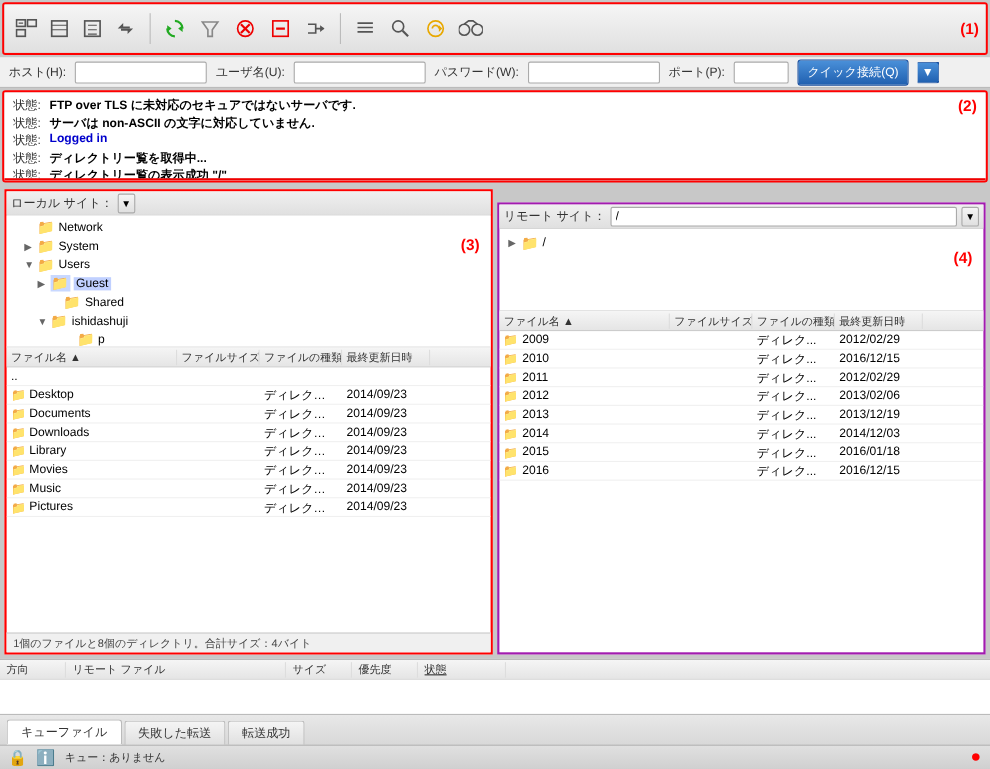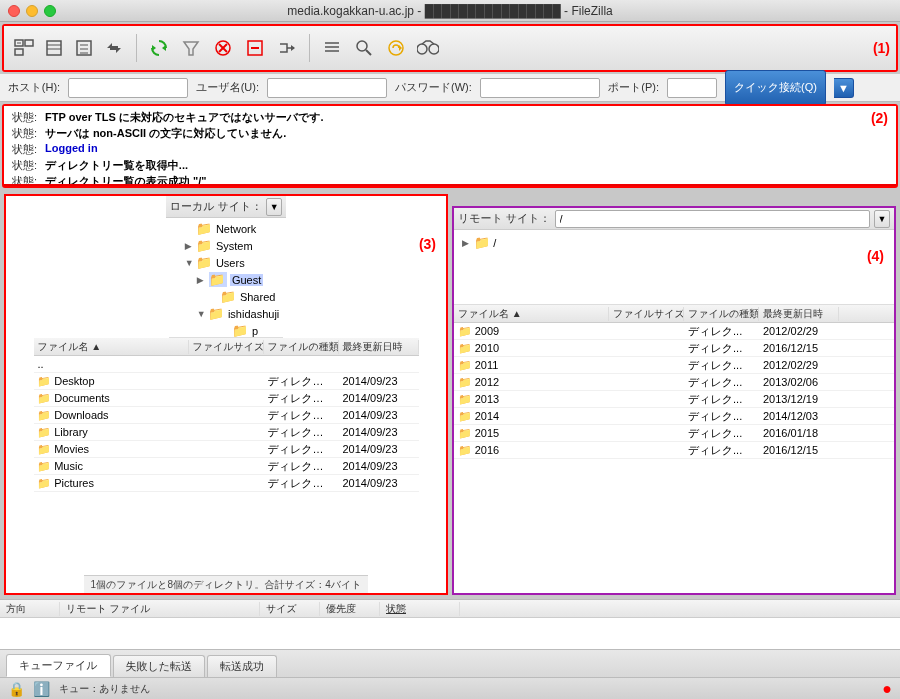--- a/index.html
+++ b/index.html
@@ -101,21 +101,21 @@
       background: white;
     }
     .quick-connect-btn {
       background: linear-gradient(to bottom, #4a90d9, #2060b0);
       color: white;
       border: 1px solid #1a50a0;
       border-radius: 3px;
       padding: 2px 8px;
       font-size: 11px;
       cursor: pointer;
-      height: 36px;
+      height: 24px;
     }
     .dropdown-arrow {
       background: linear-gradient(to bottom, #4a90d9, #2060b0);
       color: white;
       border: 1px solid #1a50a0;
       border-left: none;
       border-radius: 0 3px 3px 0;
       padding: 2px 4px;
       font-size: 11px;
       cursor: pointer;
@@ -283,21 +283,20 @@
       gap: 8px;
     }
     .status-text { font-size: 10px; color: #333; }
     .left-pane {
       flex: 1;
       display: flex;
       flex-direction: column;
       border: 2px solid red;
       margin: 2px 1px 2px 2px;
       background: white;
-      align-items: center;
     }
     .right-pane {
       flex: 1;
       display: flex;
       flex-direction: column;
       border: 2px solid #a21caf;
       margin: 14px 2px 2px 1px;
       background: white;
     }
 
@@ -319,28 +318,20 @@
       border-bottom: 1px solid #ddd;
       padding: 4px;
       overflow: hidden;
     }
   </style>
 </head>
 <body>
 
 <div class="full-layout">
 
-  <div class="title-bar">
-    <div class="traffic-lights">
-      <div class="traffic-light traffic-close"></div>
-      <div class="traffic-light traffic-min"></div>
-      <div class="traffic-light traffic-max"></div>
-    </div>
-    <span class="title-text">media.kogakkan-u.ac.jp - ████████████████ - FileZilla</span>
-  </div>
 
   <div style="border: 2px solid red; margin: 2px; border-radius: 3px; background: linear-gradient(to bottom, #f5f5f5, #e0e0e0);">
     <div class="toolbar" style="border: none; margin: 0;">
       <div class="toolbar-group">
         <div class="toolbar-btn">
           <svg width="20" height="18" viewBox="0 0 20 18">
               <rect x="1" y="1" width="8" height="6" fill="none" stroke="#555" stroke-width="1.5"></rect>
               <rect x="11" y="1" width="8" height="6" fill="none" stroke="#555" stroke-width="1.5"></rect>
               <rect x="1" y="10" width="8" height="6" fill="none" stroke="#555" stroke-width="1.5"></rect>
               <line x1="3" y1="4" x2="7" y2="4" stroke="#555" stroke-width="1"></line>

